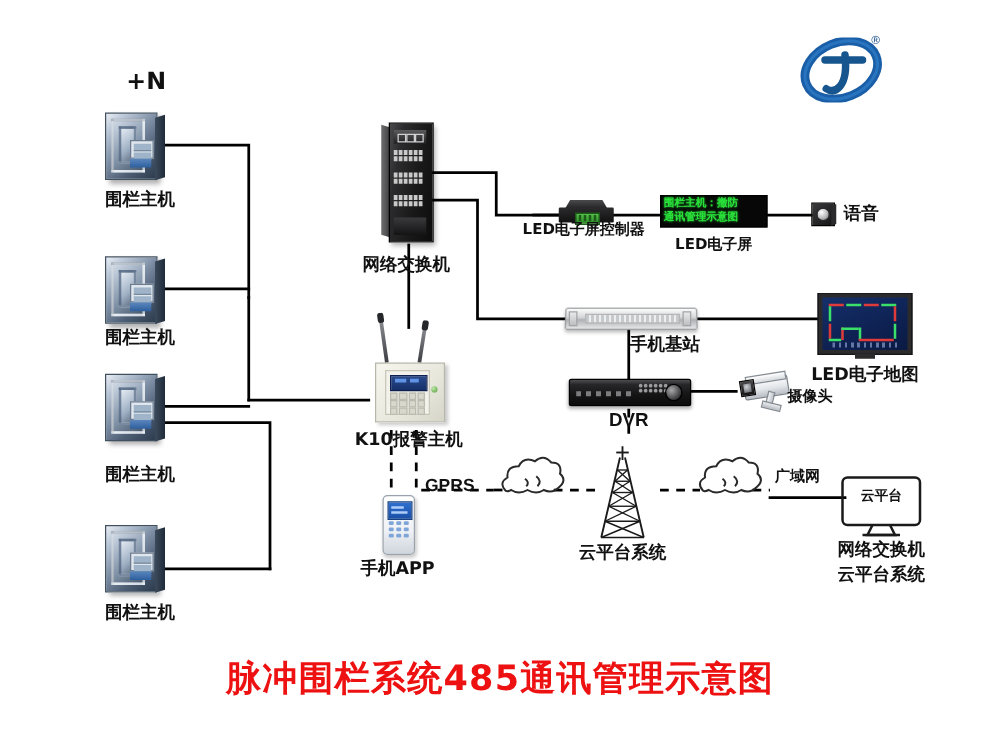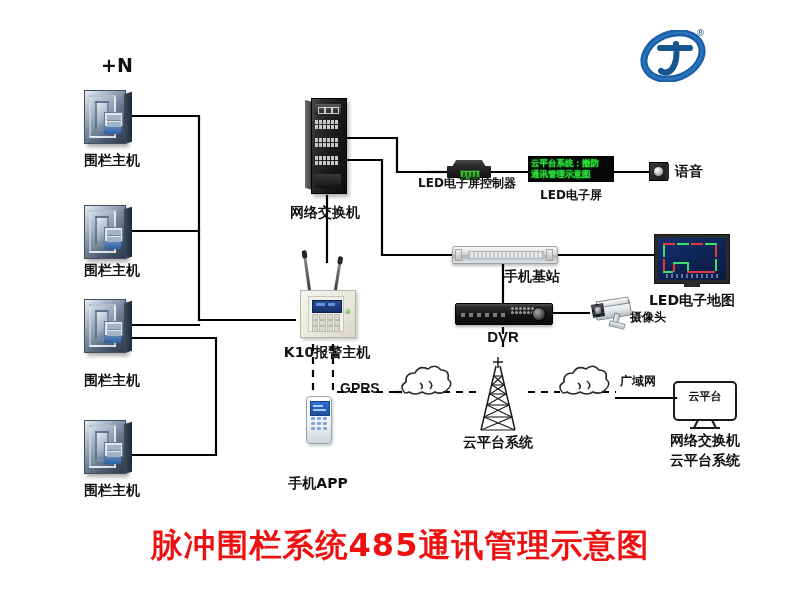--- a/index.html
+++ b/index.html
@@ -26,21 +26,21 @@
   .lbl.center{transform:translateX(-50%);text-align:center;}
   .lbl.sm{font-size:12px;}
   .lbl.en{font-family:"Liberation Sans",sans-serif;font-weight:700;}
 
   
   #plusN{font-size:19px;font-weight:700;}
 
   
   #title{
     position:absolute;left:400px;top:524px;transform:translateX(-50%);
-    font-size:32px;font-weight:700;color:#ee1111;white-space:nowrap;
+    font-size:28px;font-weight:700;color:#ee1111;white-space:nowrap;
     letter-spacing:1px;
   }
 
   
   #logo{position:absolute;left:640px;top:30px;width:140px;height:54px;}
   #logoMark{position:absolute;left:0;top:0;width:70px;height:52px;}
   #logoText{
     position:absolute;left:74px;top:6px;
     font-size:30px;font-weight:700;color:#1b1b1b;
     font-family:"DejaVu Sans",sans-serif;letter-spacing:2px;
@@ -556,21 +556,21 @@
     <div class="green">
         <i style="left:2px"></i>
         <i style="left:6px"></i>
         <i style="left:10px"></i>
         <i style="left:14px"></i>
       </div>
   </div>
   <div class="lbl sm center" style="left:467px;top:176px;">LED电子屏控制器</div>
 
   <div id="ledscreen">
-    <span>云平台系统：撤防</span>
+    <span>围栏主机：撤防</span>
     <span>通讯管理示意图</span>
   </div>
   <div class="lbl sm center" style="left:571px;top:188px;">LED电子屏</div>
 
   <div id="voice">
     <div class="cab"></div>
       <div class="edge"></div>
       <div class="cone"></div>
   </div>
   <div class="lbl" style="left:675px;top:163px;">语音</div>
@@ -687,21 +687,21 @@
           <b></b>
           <b></b>
           <b></b>
           <b></b>
           <b></b>
           <b></b>
           <b></b>
         </div>
     </div>
   </div>
-  <div class="lbl center" style="left:318px;top:447px;margin-top:28px;">手机APP</div>
+  <div class="lbl center" style="left:318px;top:447px;">手机APP</div>
 
   <div class="lbl en" style="left:340px;top:380px;font-size:14px;">GPRS</div>
 
   <div class="lbl center" style="left:498px;top:434px;">云平台系统</div>
 
   <div class="lbl sm" style="left:620px;top:374px;">广域网</div>
 
   <div class="lbl sm center" style="left:705px;top:390px;font-size:11px;">云平台</div>
 
   <div class="lbl center" style="left:705px;top:432px;">网络交换机</div>

